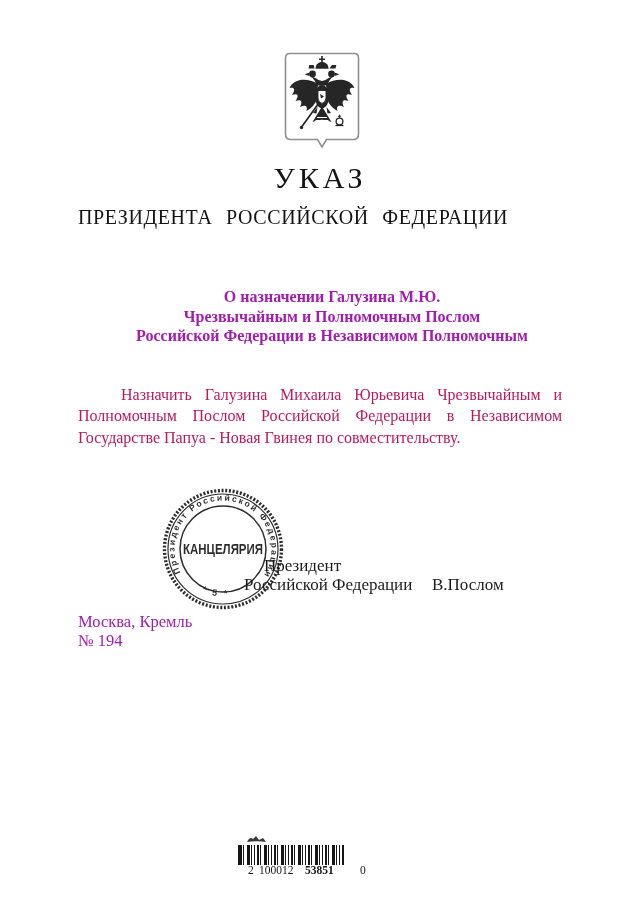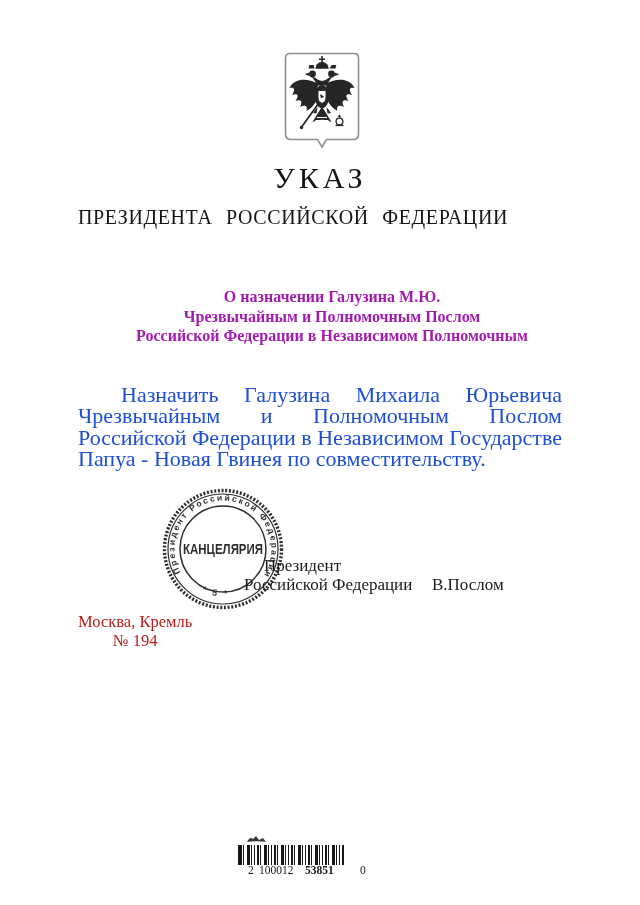--- a/index.html
+++ b/index.html
@@ -36,23 +36,23 @@
     text-align: center;
     font-weight: bold;
     font-size: 16px; line-height: 19.5px;
     color: #a21caf;
     padding-left: 12px;
   }
 
   
   .body-par {
     left: 78px; top: 384px; width: 484px;
-    font-size: 22px; line-height: 21.3px;
+    font-size: 16px; line-height: 21.3px;
     text-align: justify; text-indent: 43px;
-    color: #1d4ed8;
+    color: #be185d;
   }
 
   
   .sig-line1 { left: 264px; top: 556px; font-size: 17px; }
   .sig-line2 { left: 244px; top: 575px; font-size: 17px; }
   .sig-name  { left: 432px; top: 575px; font-size: 17px; }
 
   
   #stamp { left: 157px; top: 483px; opacity: 0.92; }
   #stamp text { fill: #1c1c1c; }
@@ -66,22 +66,21 @@
   }
   .stamp-center-text {
     font-family: "Liberation Sans", sans-serif;
     font-weight: bold; font-size: 15px;
   }
 
   
   .footer-block {
     left: 78px; top: 613px;
     font-size: 16.5px; line-height: 18.7px;
-    color: #b91c1c;
-    text-align: center;
+    color: #a21caf;
   }
 
   
   #barcode-mark { left: 246px; top: 834px; }
   .barcode-bars {
     left: 238px; top: 845px; width: 102px; height: 20px;
     border-left: 2px solid #161616;
     border-right: 2px solid #161616;
     background-image: repeating-linear-gradient(90deg,
       #161616 0px, #161616 2px, #fff 2px, #fff 3px,

